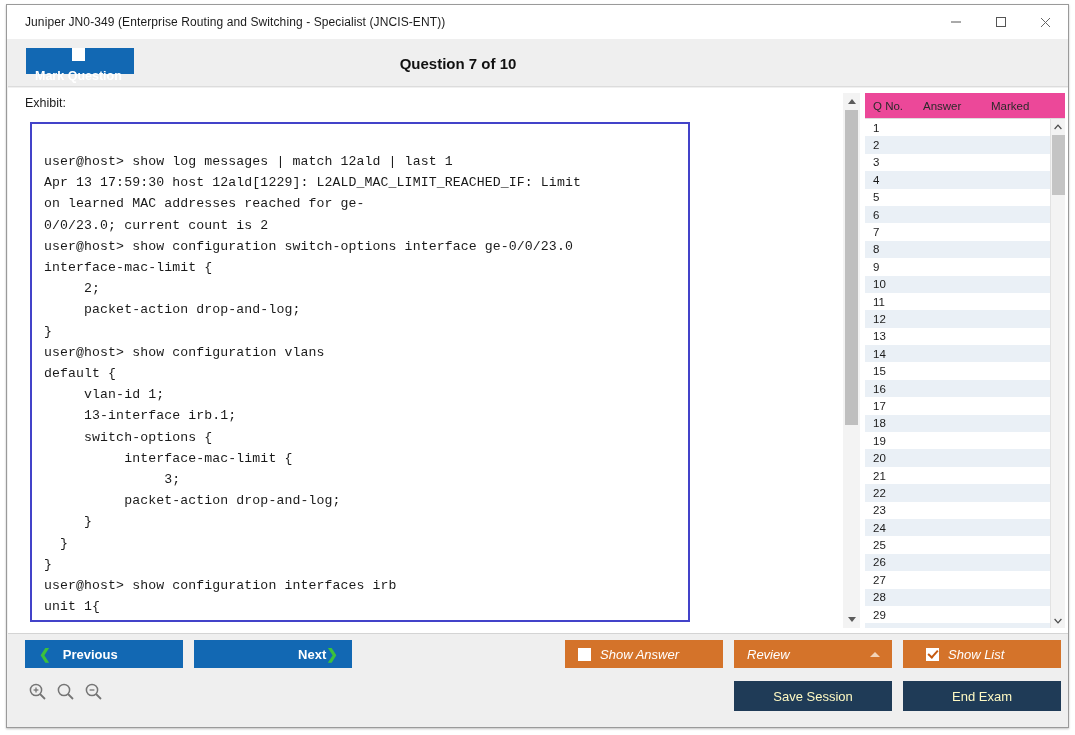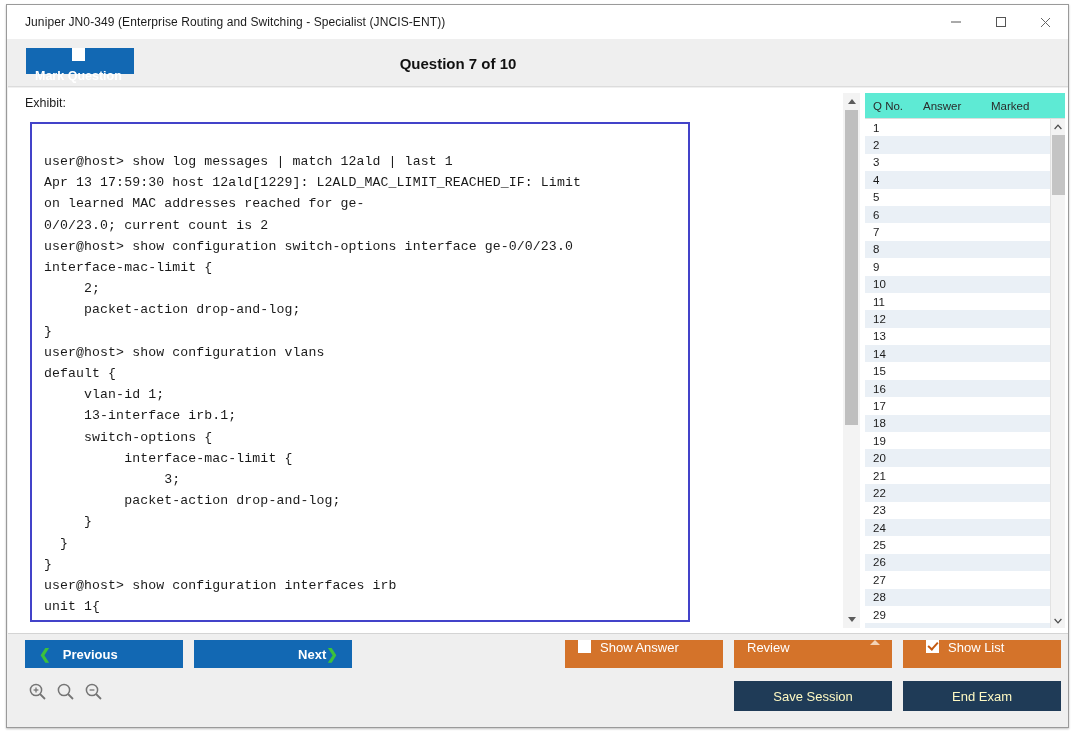--- a/index.html
+++ b/index.html
@@ -127,21 +127,21 @@
   .outer-sb .thumb {
     position: absolute; left: 2px; top: 17px;
     width: 13px; height: 315px;
     background: #bfbfbf;
   }
 
   
   .qlist {
     position: absolute; left: 857px; top: 5px;
     width: 200px; height: 535px;
-    background: #5eead4;
+    background: #ec4899;
   }
   .qlist-head {
     position: relative; height: 26px;
     display: flex; align-items: center;
     font-size: 11.5px; color: #2b2b2b;
     border-bottom: 1px solid #dddddd;
   }
   .qlist-head span { display: block; }
   .col-q   { width: 58px; padding-left: 8px; }
   .col-a   { width: 68px; }
@@ -196,21 +196,21 @@
     display: flex; align-items: center;
   }
   .nav-prev { left: 17px; width: 158px; justify-content: flex-start; padding-left: 14px; gap: 12px; }
   .nav-next { left: 186px; width: 158px; justify-content: flex-end; padding-right: 14px; gap: 0; }
   .chev { color: #3cc13c; font-size: 14px; font-weight: bold; line-height: 1; }
 
   .orange-btn {
     position: absolute; top: 6px; height: 28px;
     background: #d4732a; color: #ffffff;
     font-size: 13px;
-    display: flex; 
+    display: flex; align-items: center; font-style: italic;
   }
   .show-answer { left: 557px; width: 158px; padding-left: 13px; gap: 9px; }
   .review-btn  { left: 726px; width: 158px; padding-left: 13px; padding-right: 12px;
                  justify-content: space-between; }
   .show-list   { left: 895px; width: 158px; padding-left: 23px; gap: 9px; }
   .caret-up {
     width: 0; height: 0;
     border-left: 5px solid transparent;
     border-right: 5px solid transparent;
     border-bottom: 5px solid #f3d3b6;

